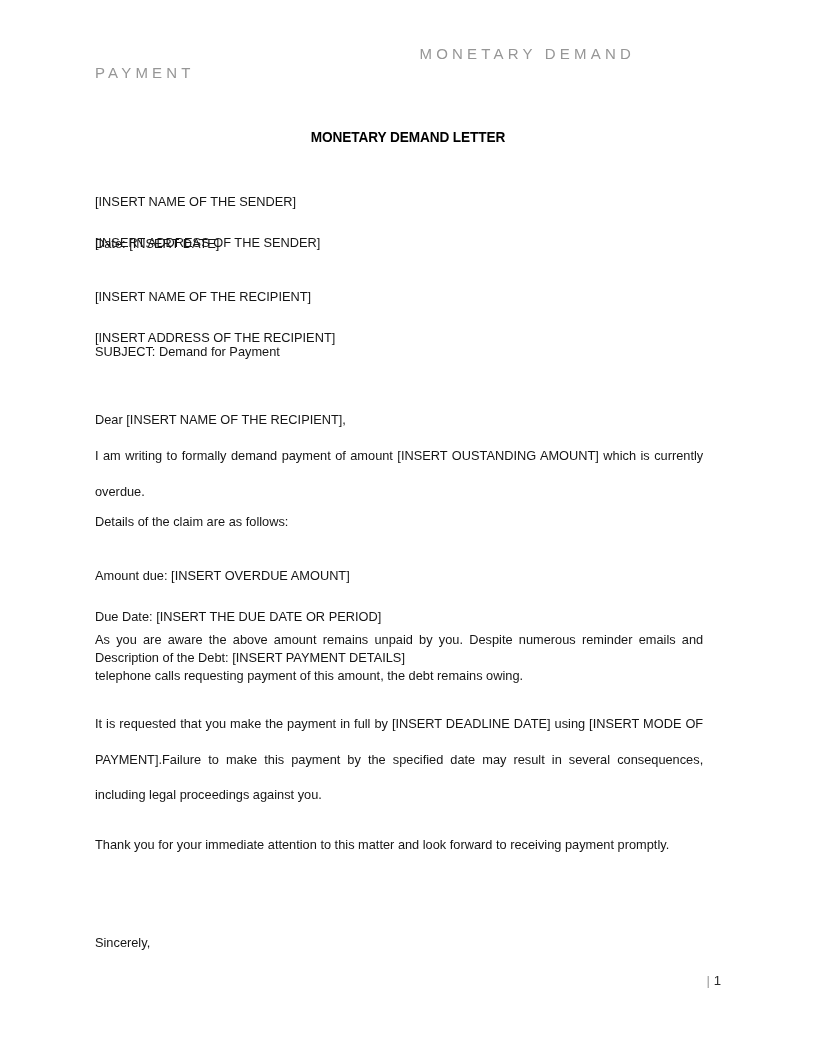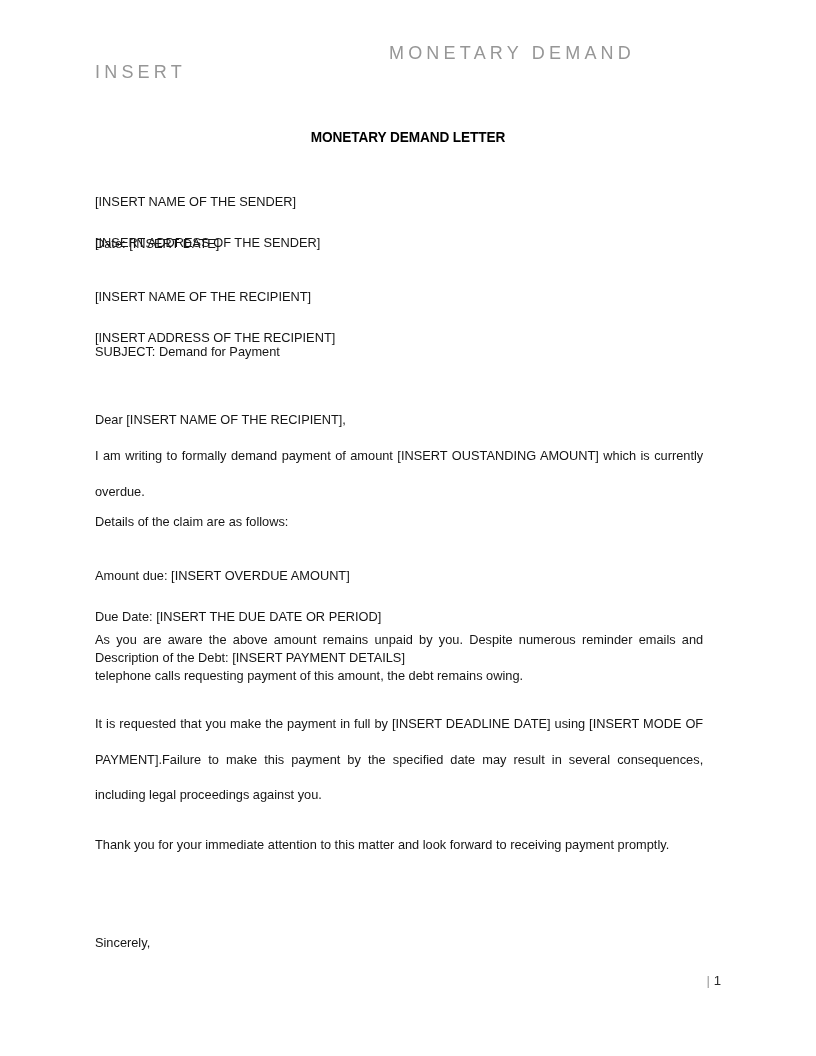--- a/index.html
+++ b/index.html
@@ -19,21 +19,21 @@
   }
 
   
   .doc-header {
     position: absolute;
     left: 95px;
     top: 44px;
     width: 626px;
     text-align: right;
     color: #969696;
-    font-size: 18px;
+    font-size: 15px;
     letter-spacing: 4.2px;
     line-height: 19px;
     font-family: "Liberation Sans", sans-serif;
     white-space: normal;
   }
   .doc-header .hdr-line1 { display: block; padding-right: 86px; }
   .doc-header .hdr-line2 { display: block; text-align: left; }
 
   
   .doc-title {
@@ -108,21 +108,21 @@
   .doc-footer .bar { color: #9a9a9a; }
   .doc-footer .pgnum { color: #2a2a2a; }
 </style>
 </head>
 <body>
 
 <div class="page">
 
   <div class="doc-header">
     <span class="hdr-line1">MONETARY DEMAND</span>
-    <span class="hdr-line2">INSERT</span>
+    <span class="hdr-line2">PAYMENT</span>
   </div>
 
   <div class="doc-title">MONETARY DEMAND LETTER</div>
 
   <div class="body-col">
 
     <div class="tight-block" style="top:172px;">
       <div>[INSERT NAME OF THE SENDER]</div>
       <div>[INSERT ADDRESS OF THE SENDER]</div>
     </div>

